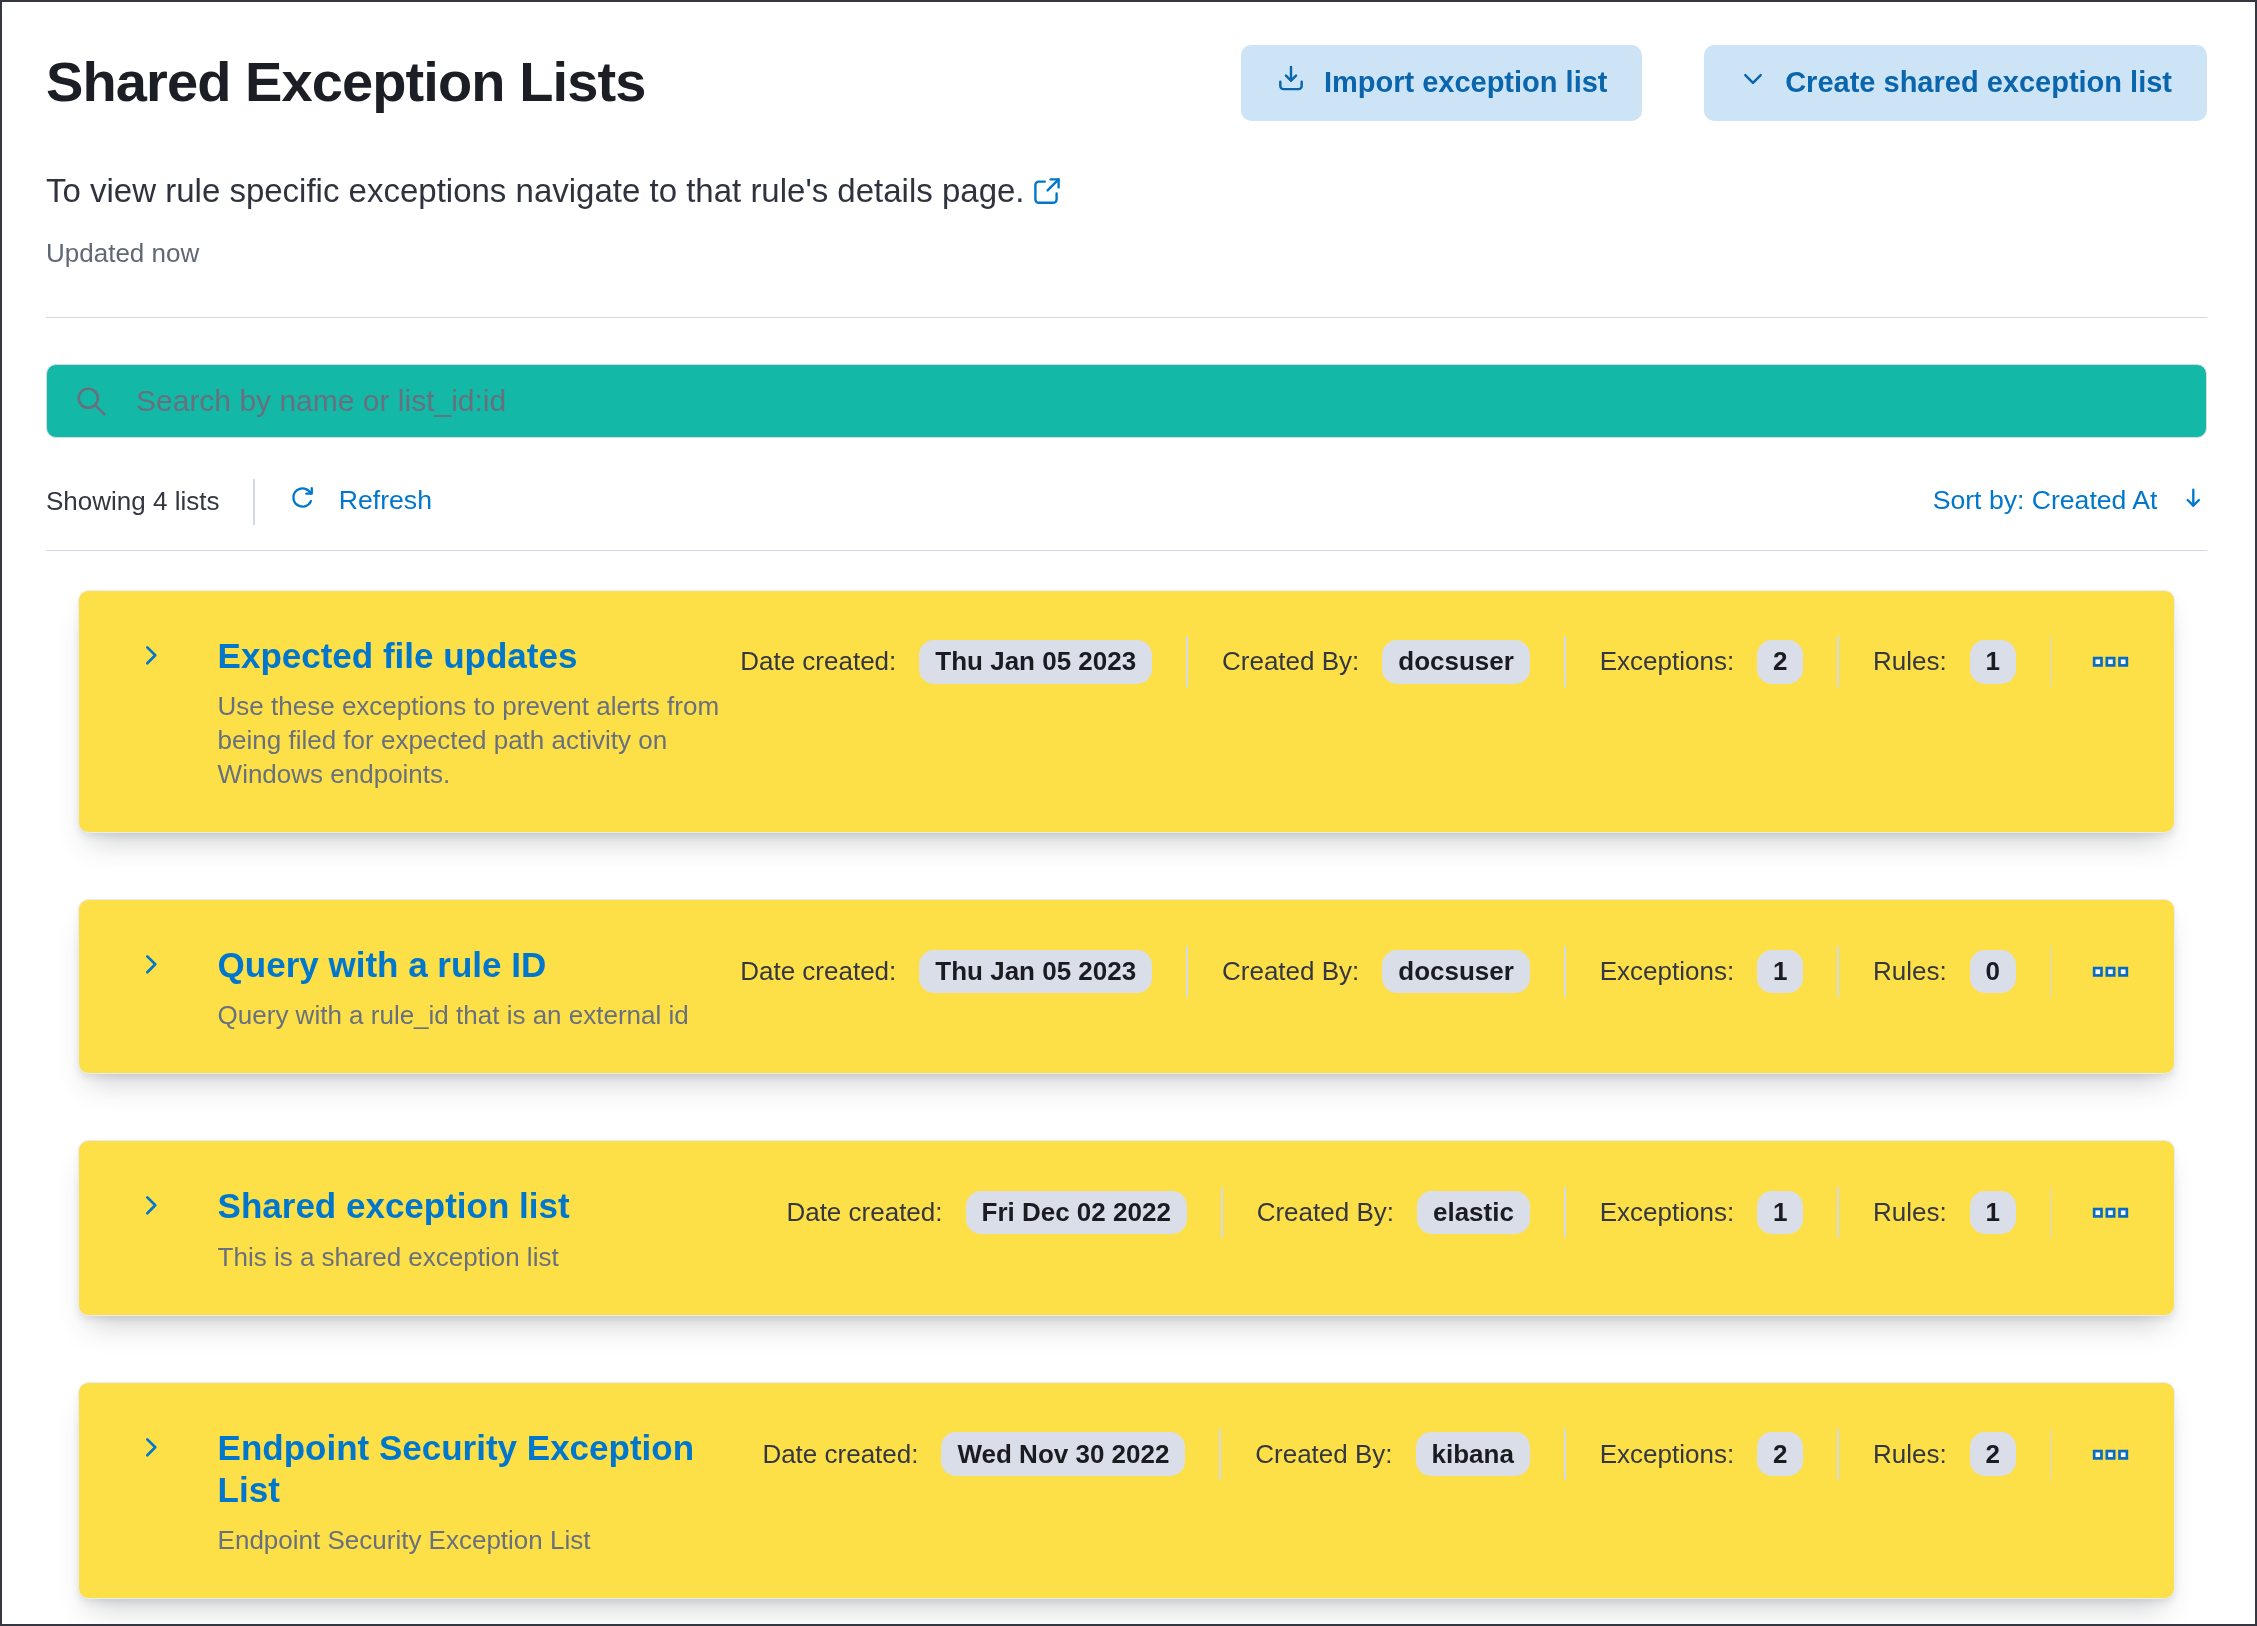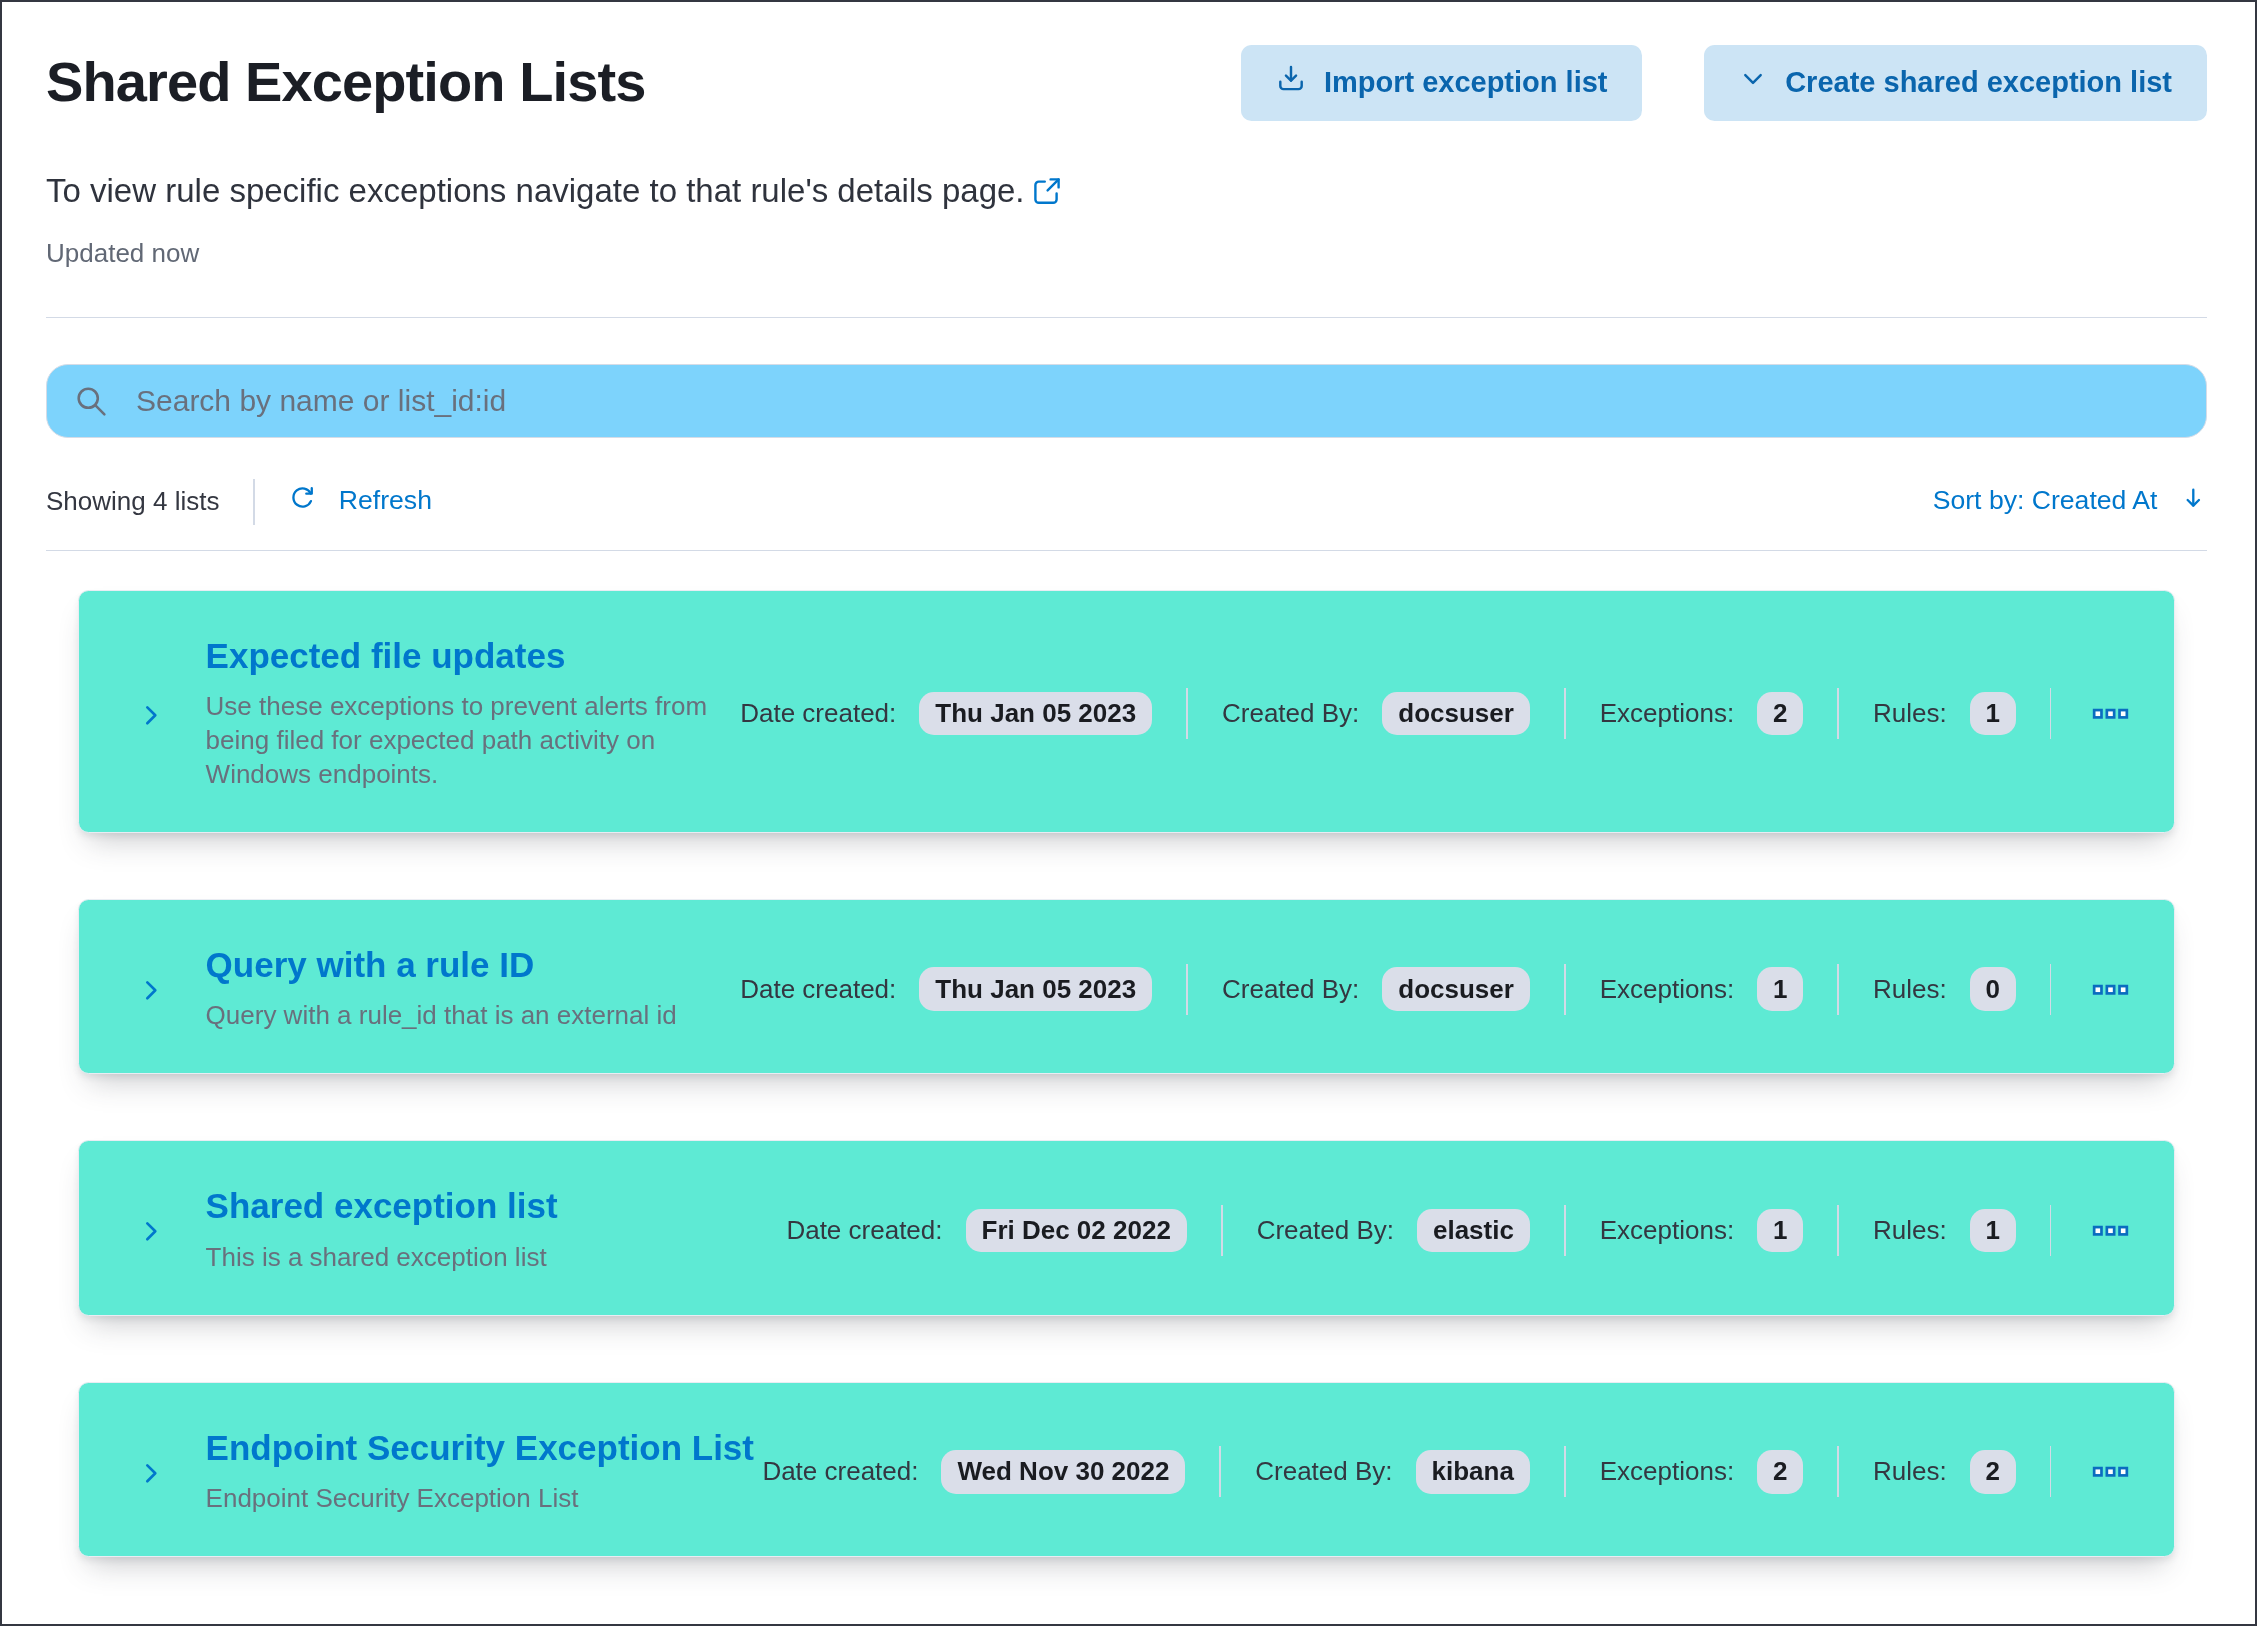--- a/index.html
+++ b/index.html
@@ -32,22 +32,22 @@
 
   .subtitle-row { display: flex; align-items: center; gap: 6px; margin-top: 51px; }
   .subtitle { font-size: 33px; color: #2f333d; }
   .updated { font-size: 26px; color: #616875; margin-top: 28px; }
 
   .hdivider { border: none; border-top: 1.8px solid #D3DAE6; margin-top: 48px; }
 
   
   .search-wrap { position: relative; margin-top: 46px; }
   .search-input {
-    width: 100%; height: 74px; border-radius: 22px;
-    border: 0.9px solid #d5dce7; background: #7dd3fc;
+    width: 100%; height: 74px; border-radius: 10px;
+    border: 0.9px solid #d5dce7; background: #14b8a6;
     padding: 0 26.6px 0 89px; font-size: 30px; color: #343741;
     font-family: "Liberation Sans", sans-serif; outline: none;
   }
   .search-input::placeholder { color: #69707D; }
   .search-icon { position: absolute; left: 28px; top: 20.4px; }
 
   
   .toolbar { display: flex; align-items: center; margin-top: 41px; }
   .showing { font-size: 26px; color: #343741; }
   .vline-sm { width: 1.8px; height: 46px; background: #D3DAE6; margin: 0 34px; }
@@ -57,25 +57,25 @@
     color: #0077CC; font-size: 26.6px; font-weight: 400;
     font-family: "Liberation Sans", sans-serif;
   }
   .toolbar-right { margin-left: auto; }
 
   .hdivider2 { border: none; border-top: 1.8px solid #D3DAE6; margin-top: 25px; }
 
   
   .cards { padding: 39px 32px 0 32px; display: flex; flex-direction: column; gap: 66px; }
   .card {
-    background: #5eead4; border-radius: 10.6px;
+    background: #fde047; border-radius: 10.6px;
     border: 0.9px solid #e9edf3;
     box-shadow: 0 4.4px 7px -1.8px rgba(52,55,65,0.10), 0 17.7px 28px -10.6px rgba(52,55,65,0.26);
     padding: 44px 39px 41px 59px;
-    display: flex; align-items: center;
+    display: flex; align-items: flex-start; gap: 12px;
   }
   .expand-btn { background: none; border: none; cursor: pointer; padding: 0; margin-top: 7px; }
   .card-main { margin-left: 41px; max-width: 550px; }
   .card-title {
     font-size: 35px; font-weight: 700; color: #0077CC;
     text-decoration: none; line-height: 1.2; display: inline-block;
   }
   .card-desc { font-size: 26px; color: #69707D; line-height: 34px; margin-top: 12.4px; }
 
   .card-meta { margin-left: auto; display: flex; align-items: center; margin-top: 1.8px; }

